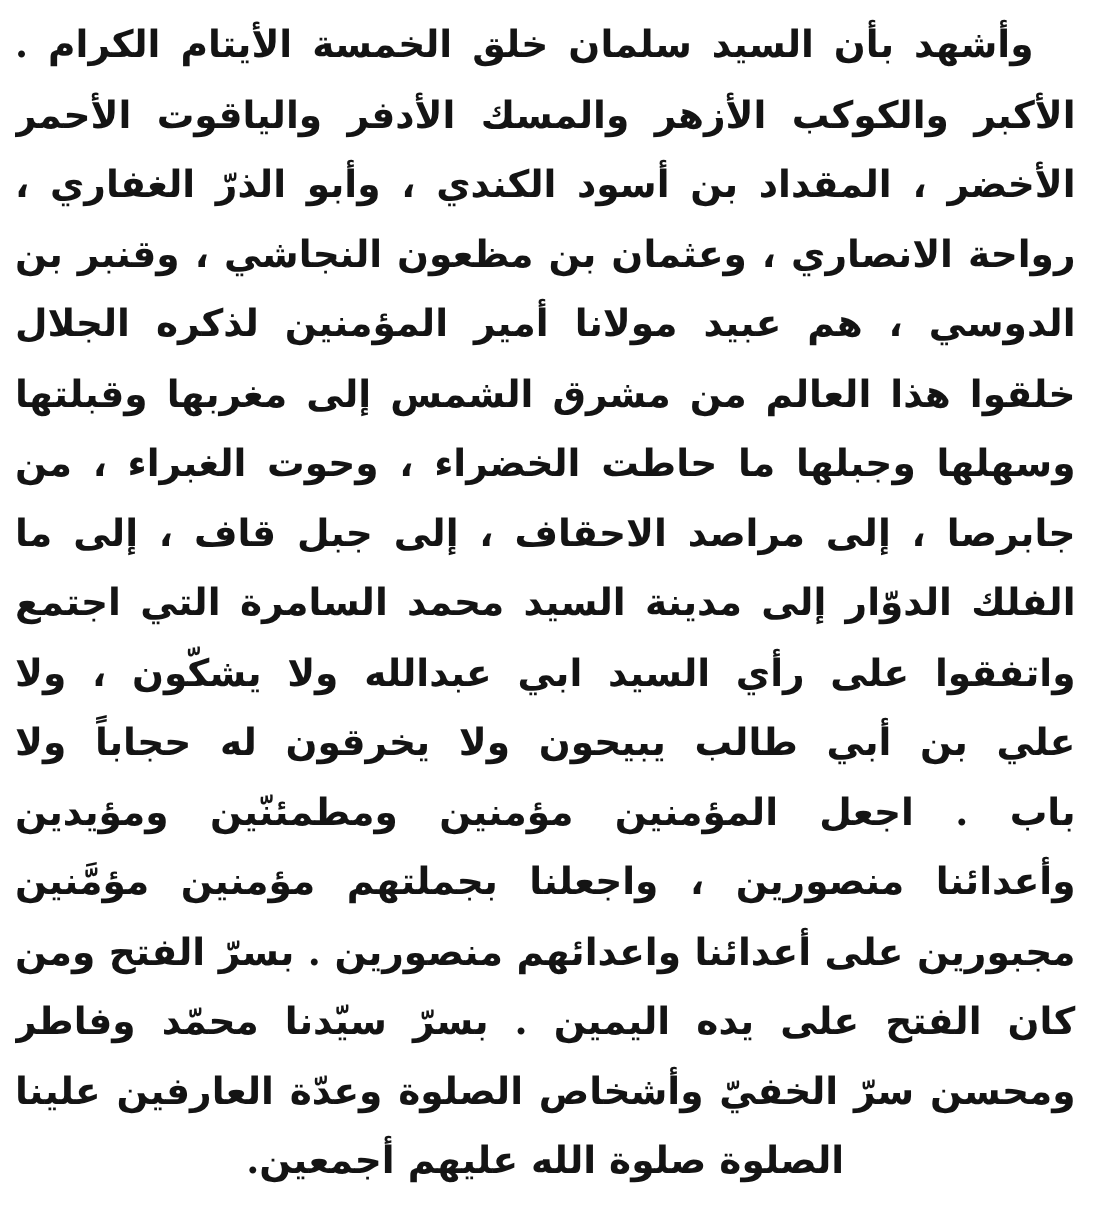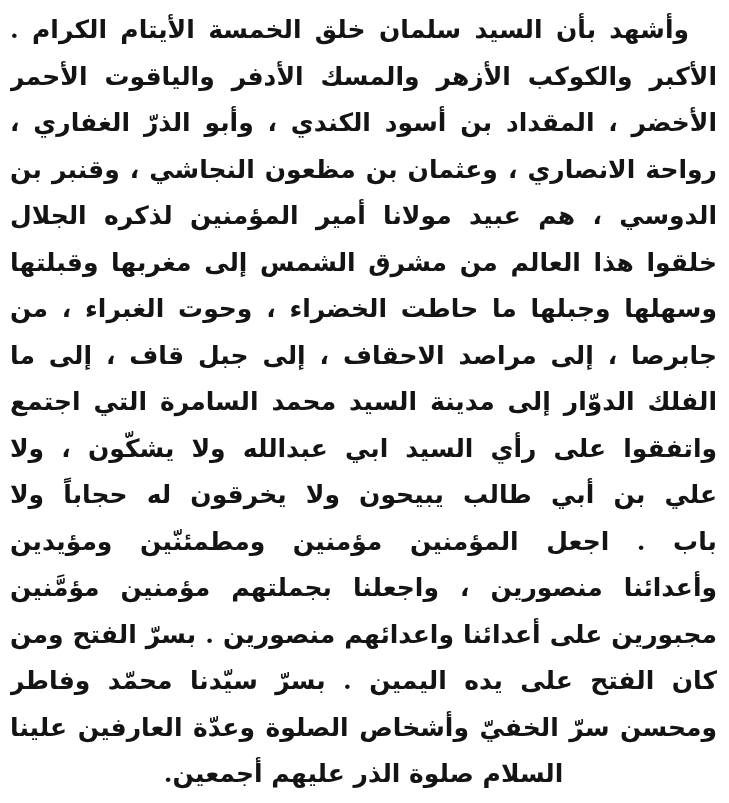--- a/index.html
+++ b/index.html
@@ -51,14 +51,14 @@
   <div class="line">وسهلها وجبلها ما حاطت الخضراء ، وحوت الغبراء ، من جابلقا إلى</div>
   <div class="line">جابرصا ، إلى مراصد الاحقاف ، إلى جبل قاف ، إلى ما حاطت به قبّة</div>
   <div class="line">الفلك الدوّار إلى مدينة السيد محمد السامرة التي اجتمع فيها المؤمنون</div>
   <div class="line">واتفقوا على رأي السيد ابي عبدالله ولا يشكّون ، ولا يشركون ، ولا في سرّ</div>
   <div class="line">علي بن أبي طالب يبيحون ولا يخرقون له حجاباً ولا يدخلون اليه الّا من</div>
   <div class="line">باب . اجعل المؤمنين مؤمنين ومطمئنّين ومؤيدين مجبورين على أعدائهم</div>
   <div class="line">وأعدائنا منصورين ، واجعلنا بجملتهم مؤمنين مؤمَّنين ومطمئنّين مستورين</div>
   <div class="line">مجبورين على أعدائنا واعدائهم منصورين . بسرّ الفتح ومن فتح الفتح ومن</div>
   <div class="line">كان الفتح على يده اليمين . بسرّ سيّدنا محمّد وفاطر والحسن والحسين</div>
   <div class="line">ومحسن سرّ الخفيّ وأشخاص الصلوة وعدّة العارفين علينا من ذكرهم</div>
-  <div class="line last">السلام صلوة الذر عليهم أجمعين.</div>
+  <div class="line last">الصلوة صلوة الله عليهم أجمعين.</div>
 </div>
 
 </body></html>

